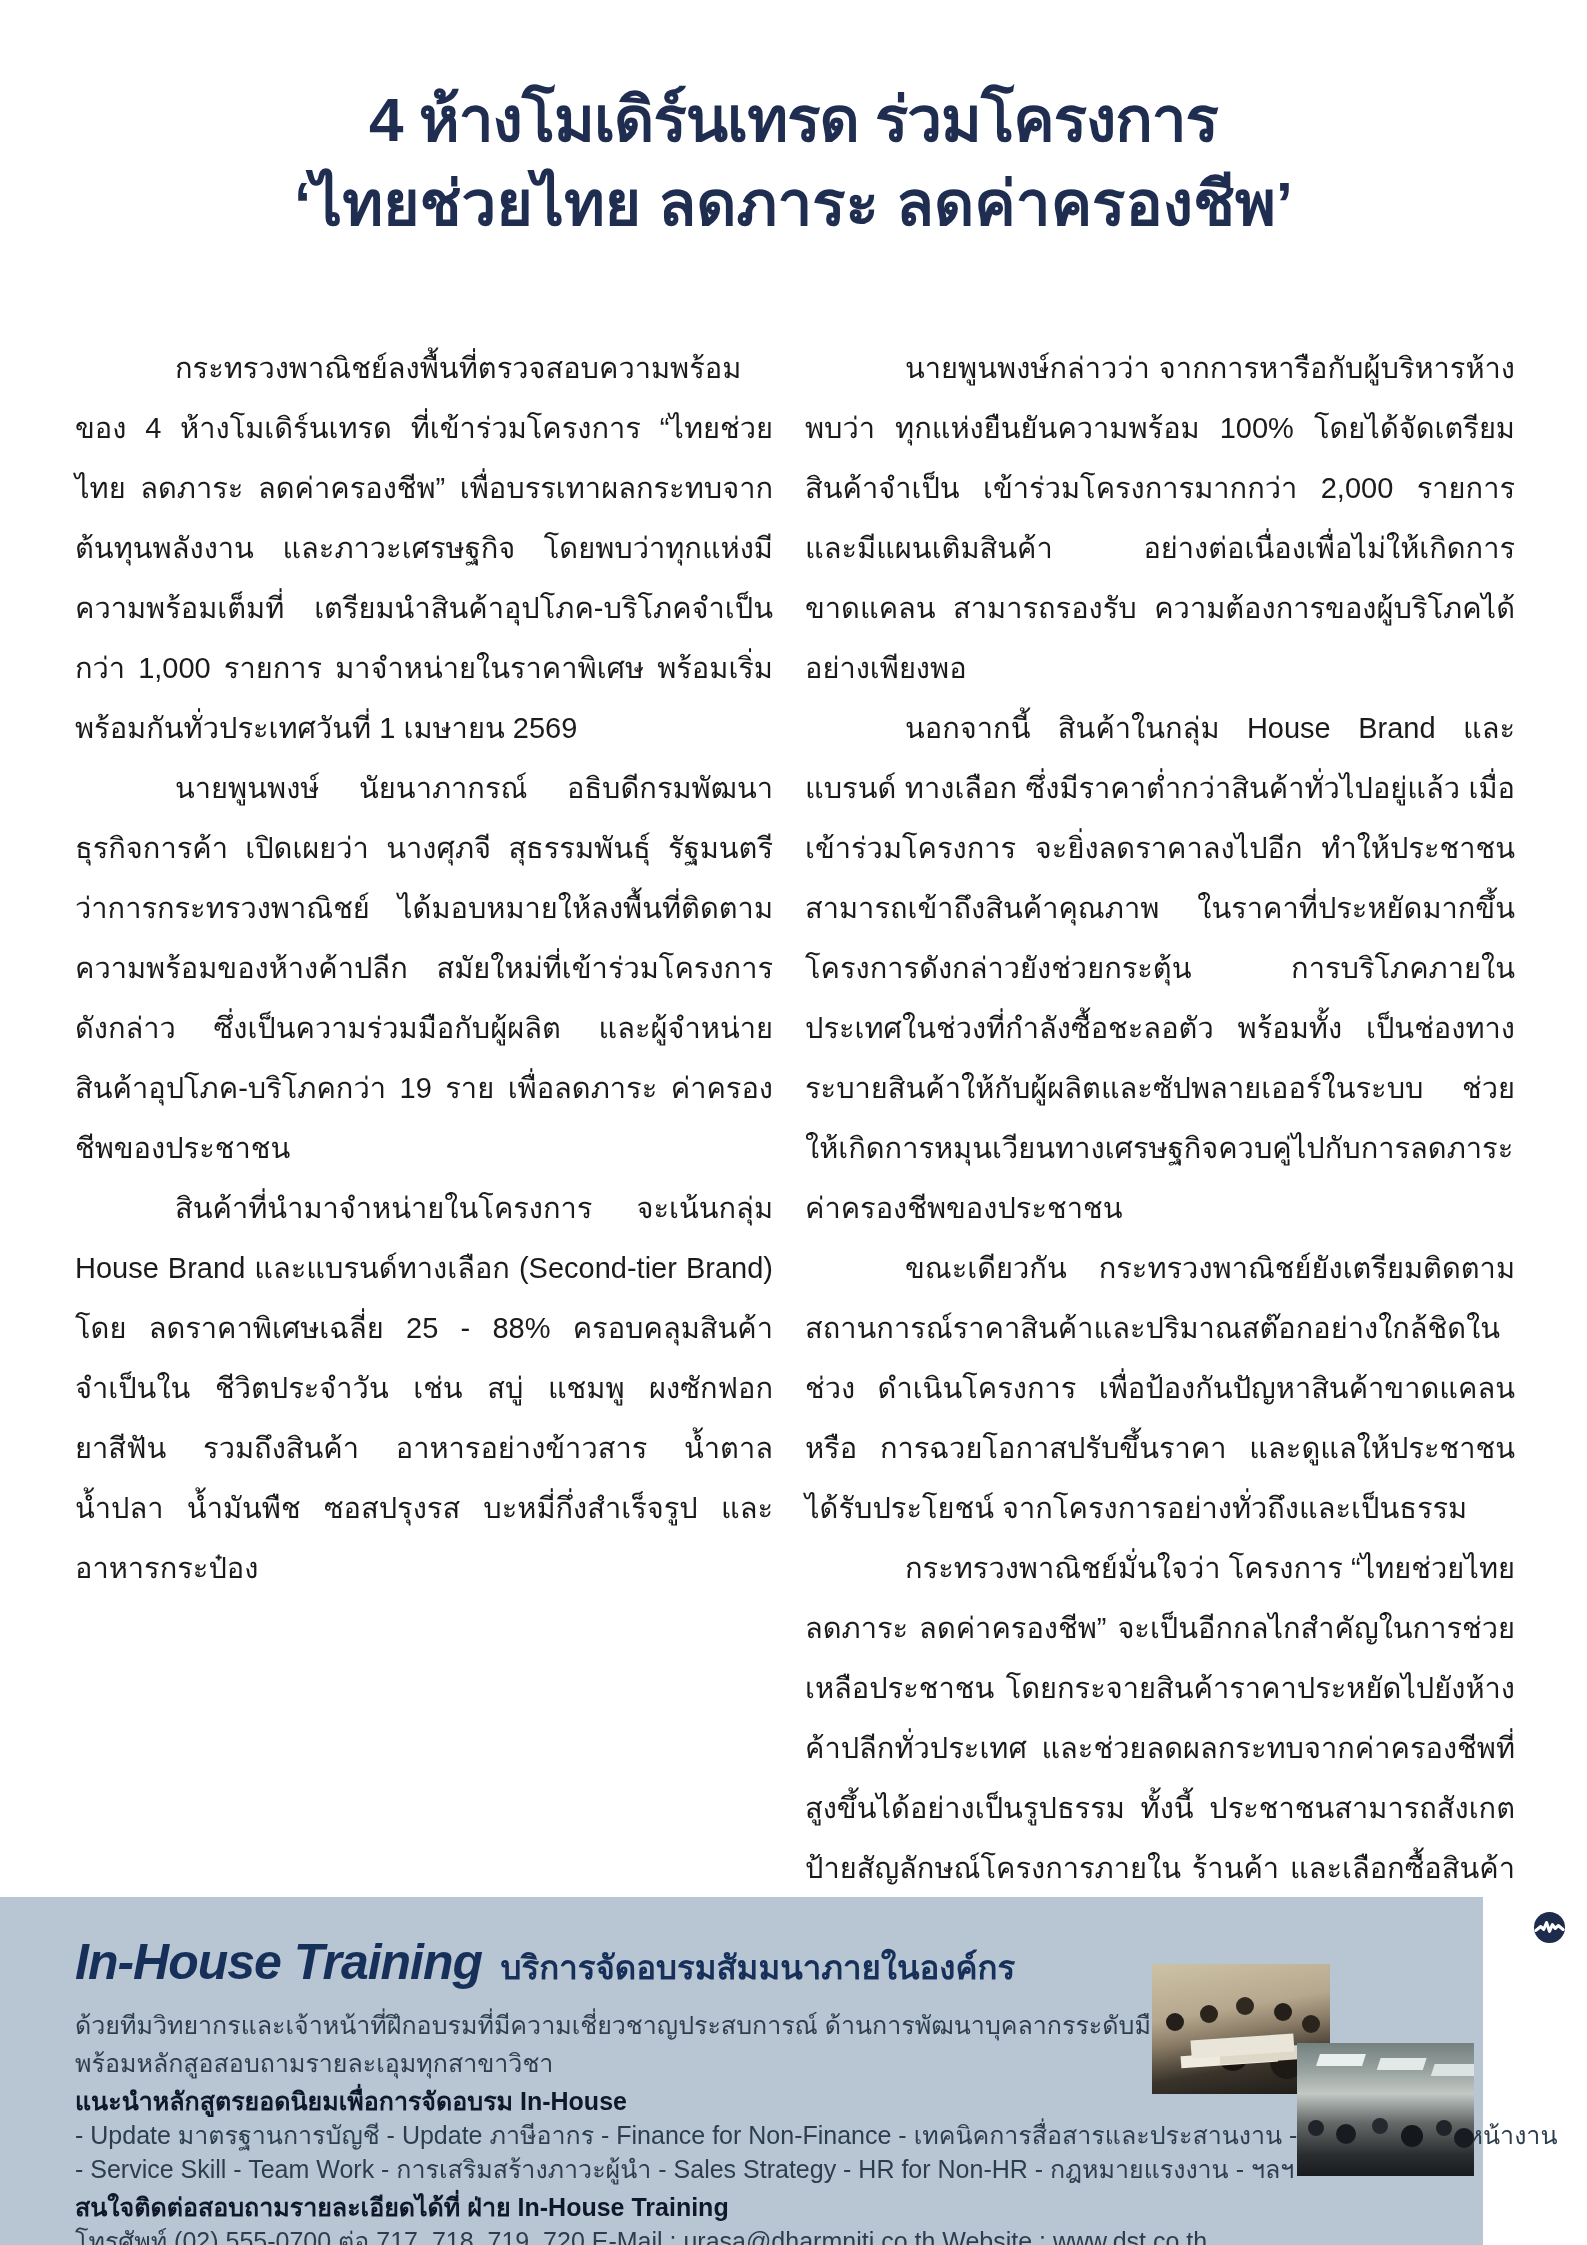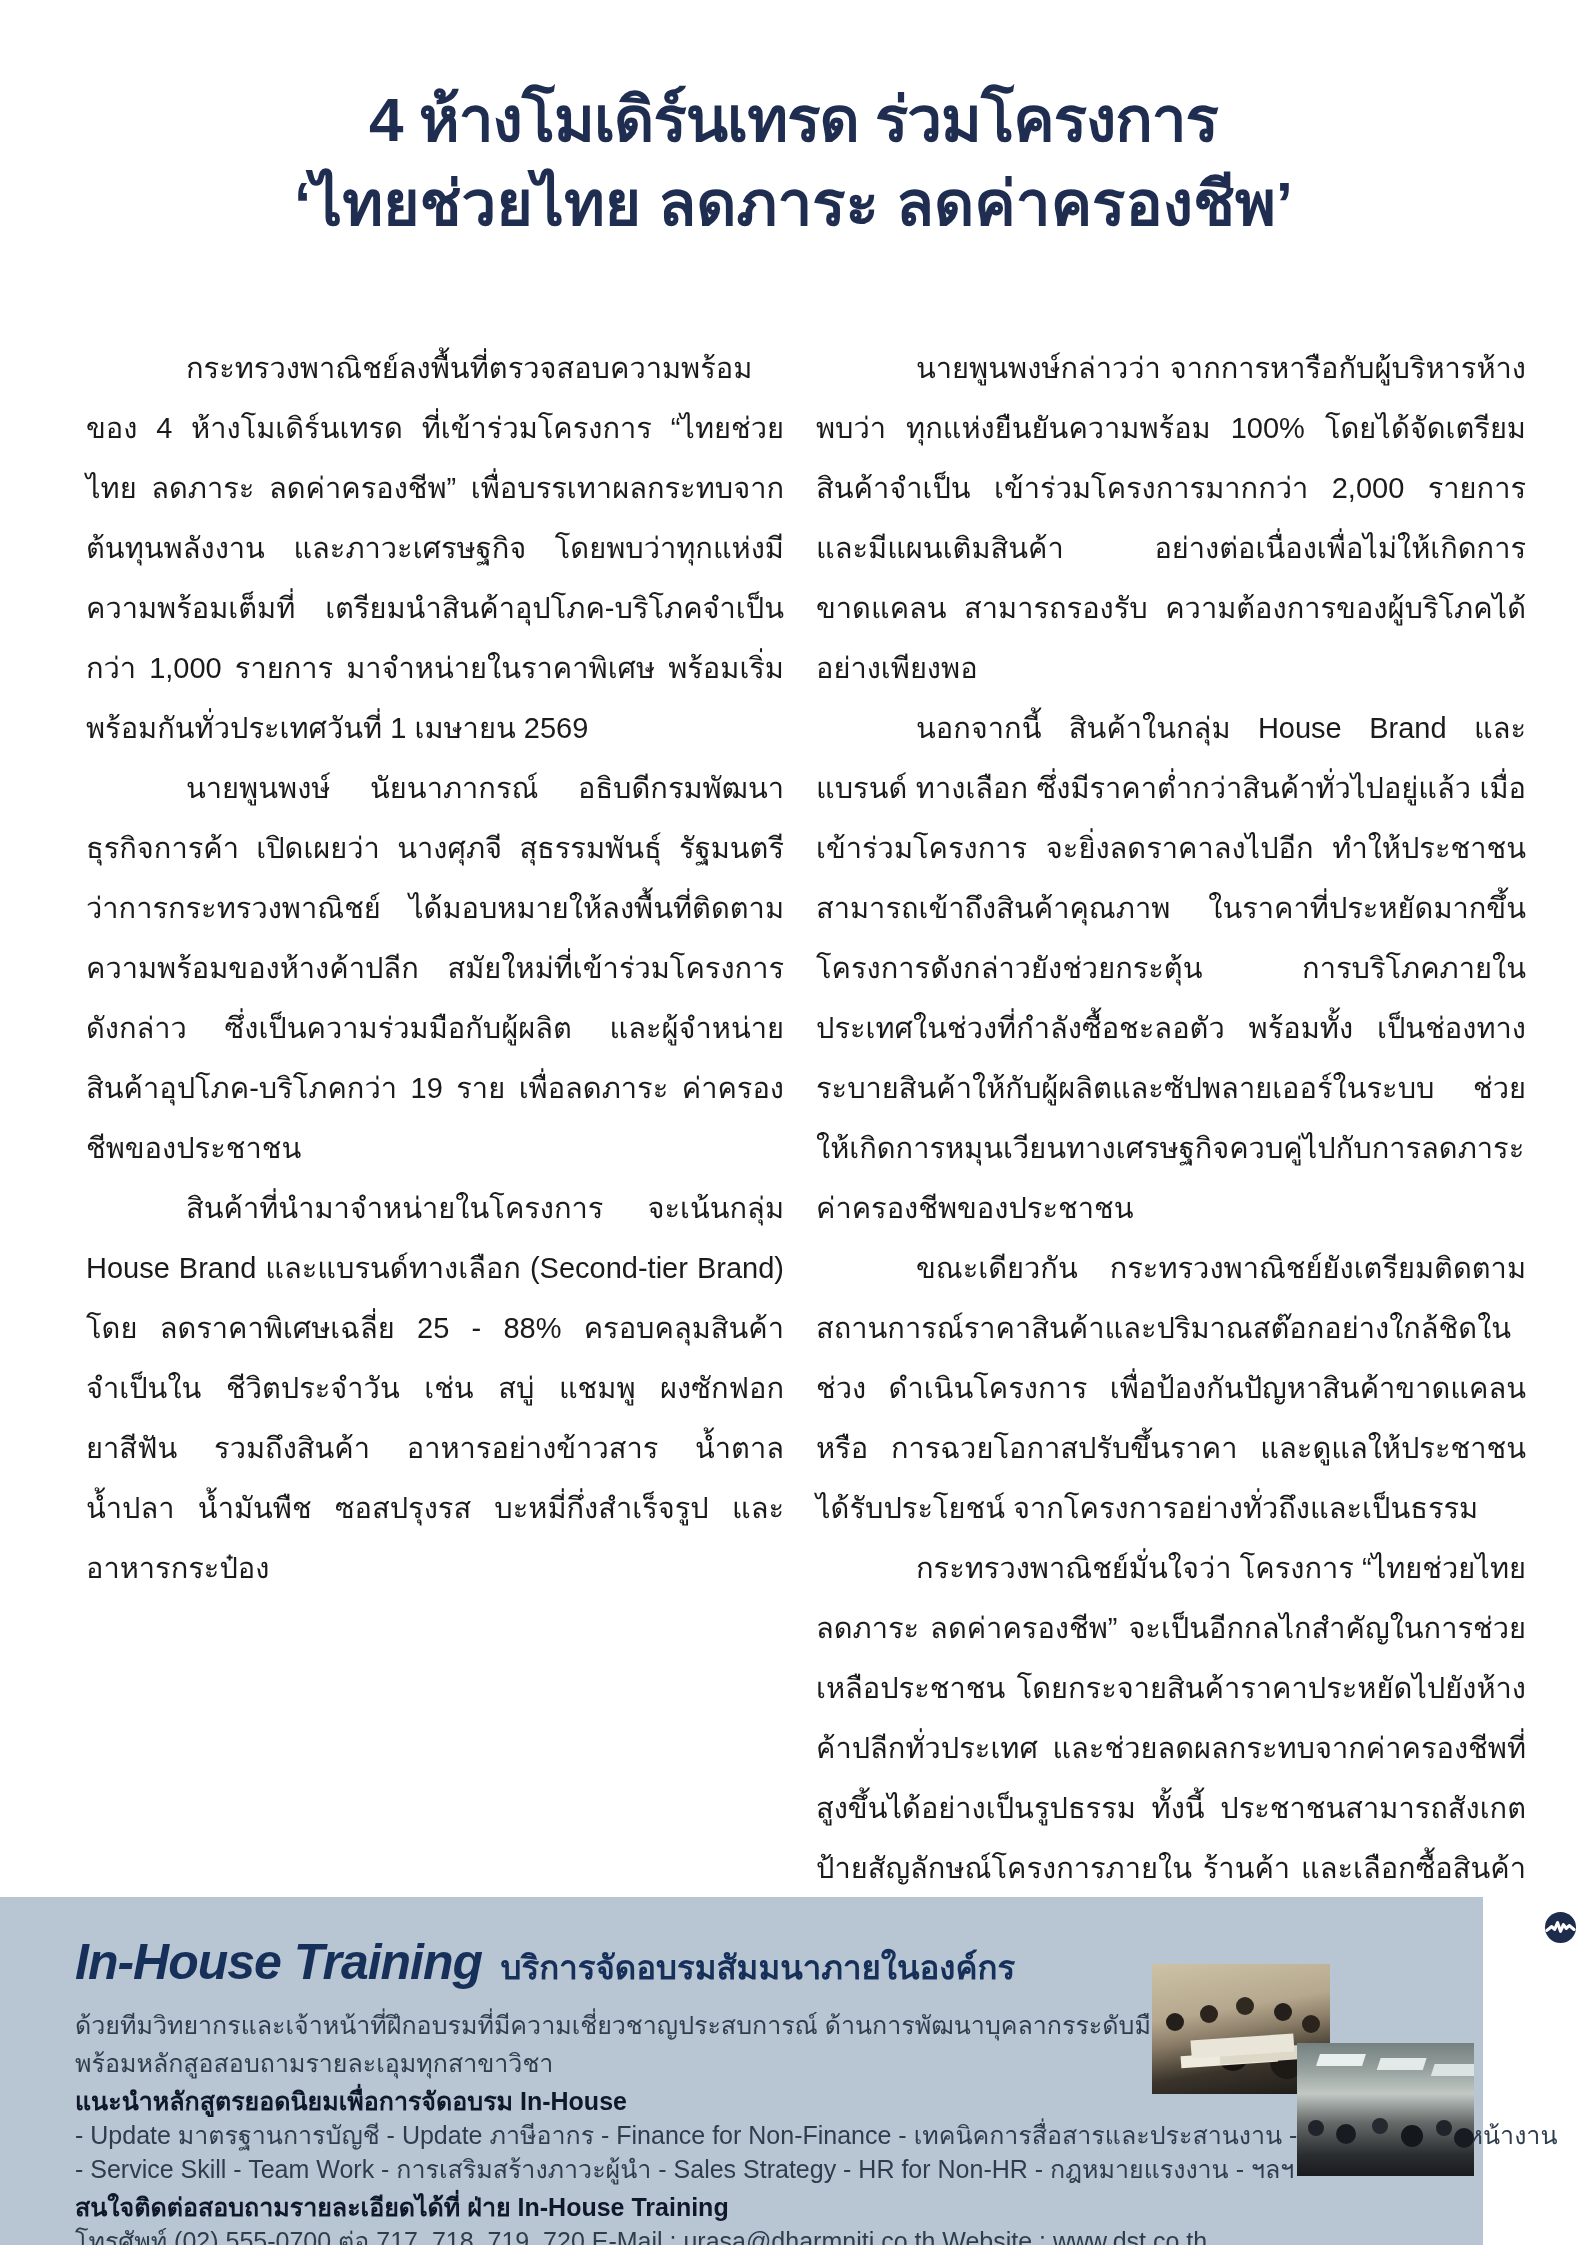--- a/index.html
+++ b/index.html
@@ -5,21 +5,21 @@
   html,body{margin:0;padding:0;}
   body{background:#ffffff;font-family:"Liberation Sans","DejaVu Sans",sans-serif;}
   .page{position:relative;width:1587px;height:2245px;background:#ffffff;overflow:hidden;text-decoration:underline;}
 
   
   .headline{position:absolute;top:78px;left:0;width:100%;text-align:center;
     color:#1f2d50;font-weight:bold;font-size:62px;line-height:84px;letter-spacing:-1px;}
   .headline .hl2{letter-spacing:0;}
 
   
-  .columns{position:absolute;top:338px;left:86px;width:1440px;display:flex;gap:32px;}
+  .columns{position:absolute;top:338px;left:75px;width:1440px;display:flex;gap:32px;}
   .col{flex:0 0 auto;}
   .col.left{width:698px;}
   .col.right{width:710px;}
   .col p{margin:0;padding:0;font-size:29px;line-height:60px;color:#1b1b1b;
     text-align:justify;text-align-last:left;text-indent:100px;}
   .endmark{display:inline-block;width:33px;height:33px;vertical-align:-6px;margin-left:16px;}
 
   
   .footer{position:absolute;top:1897px;left:0;width:1483px;height:348px;background:#b8c6d4;}
   .footer-inner{position:absolute;top:36px;left:75px;width:1280px;}

